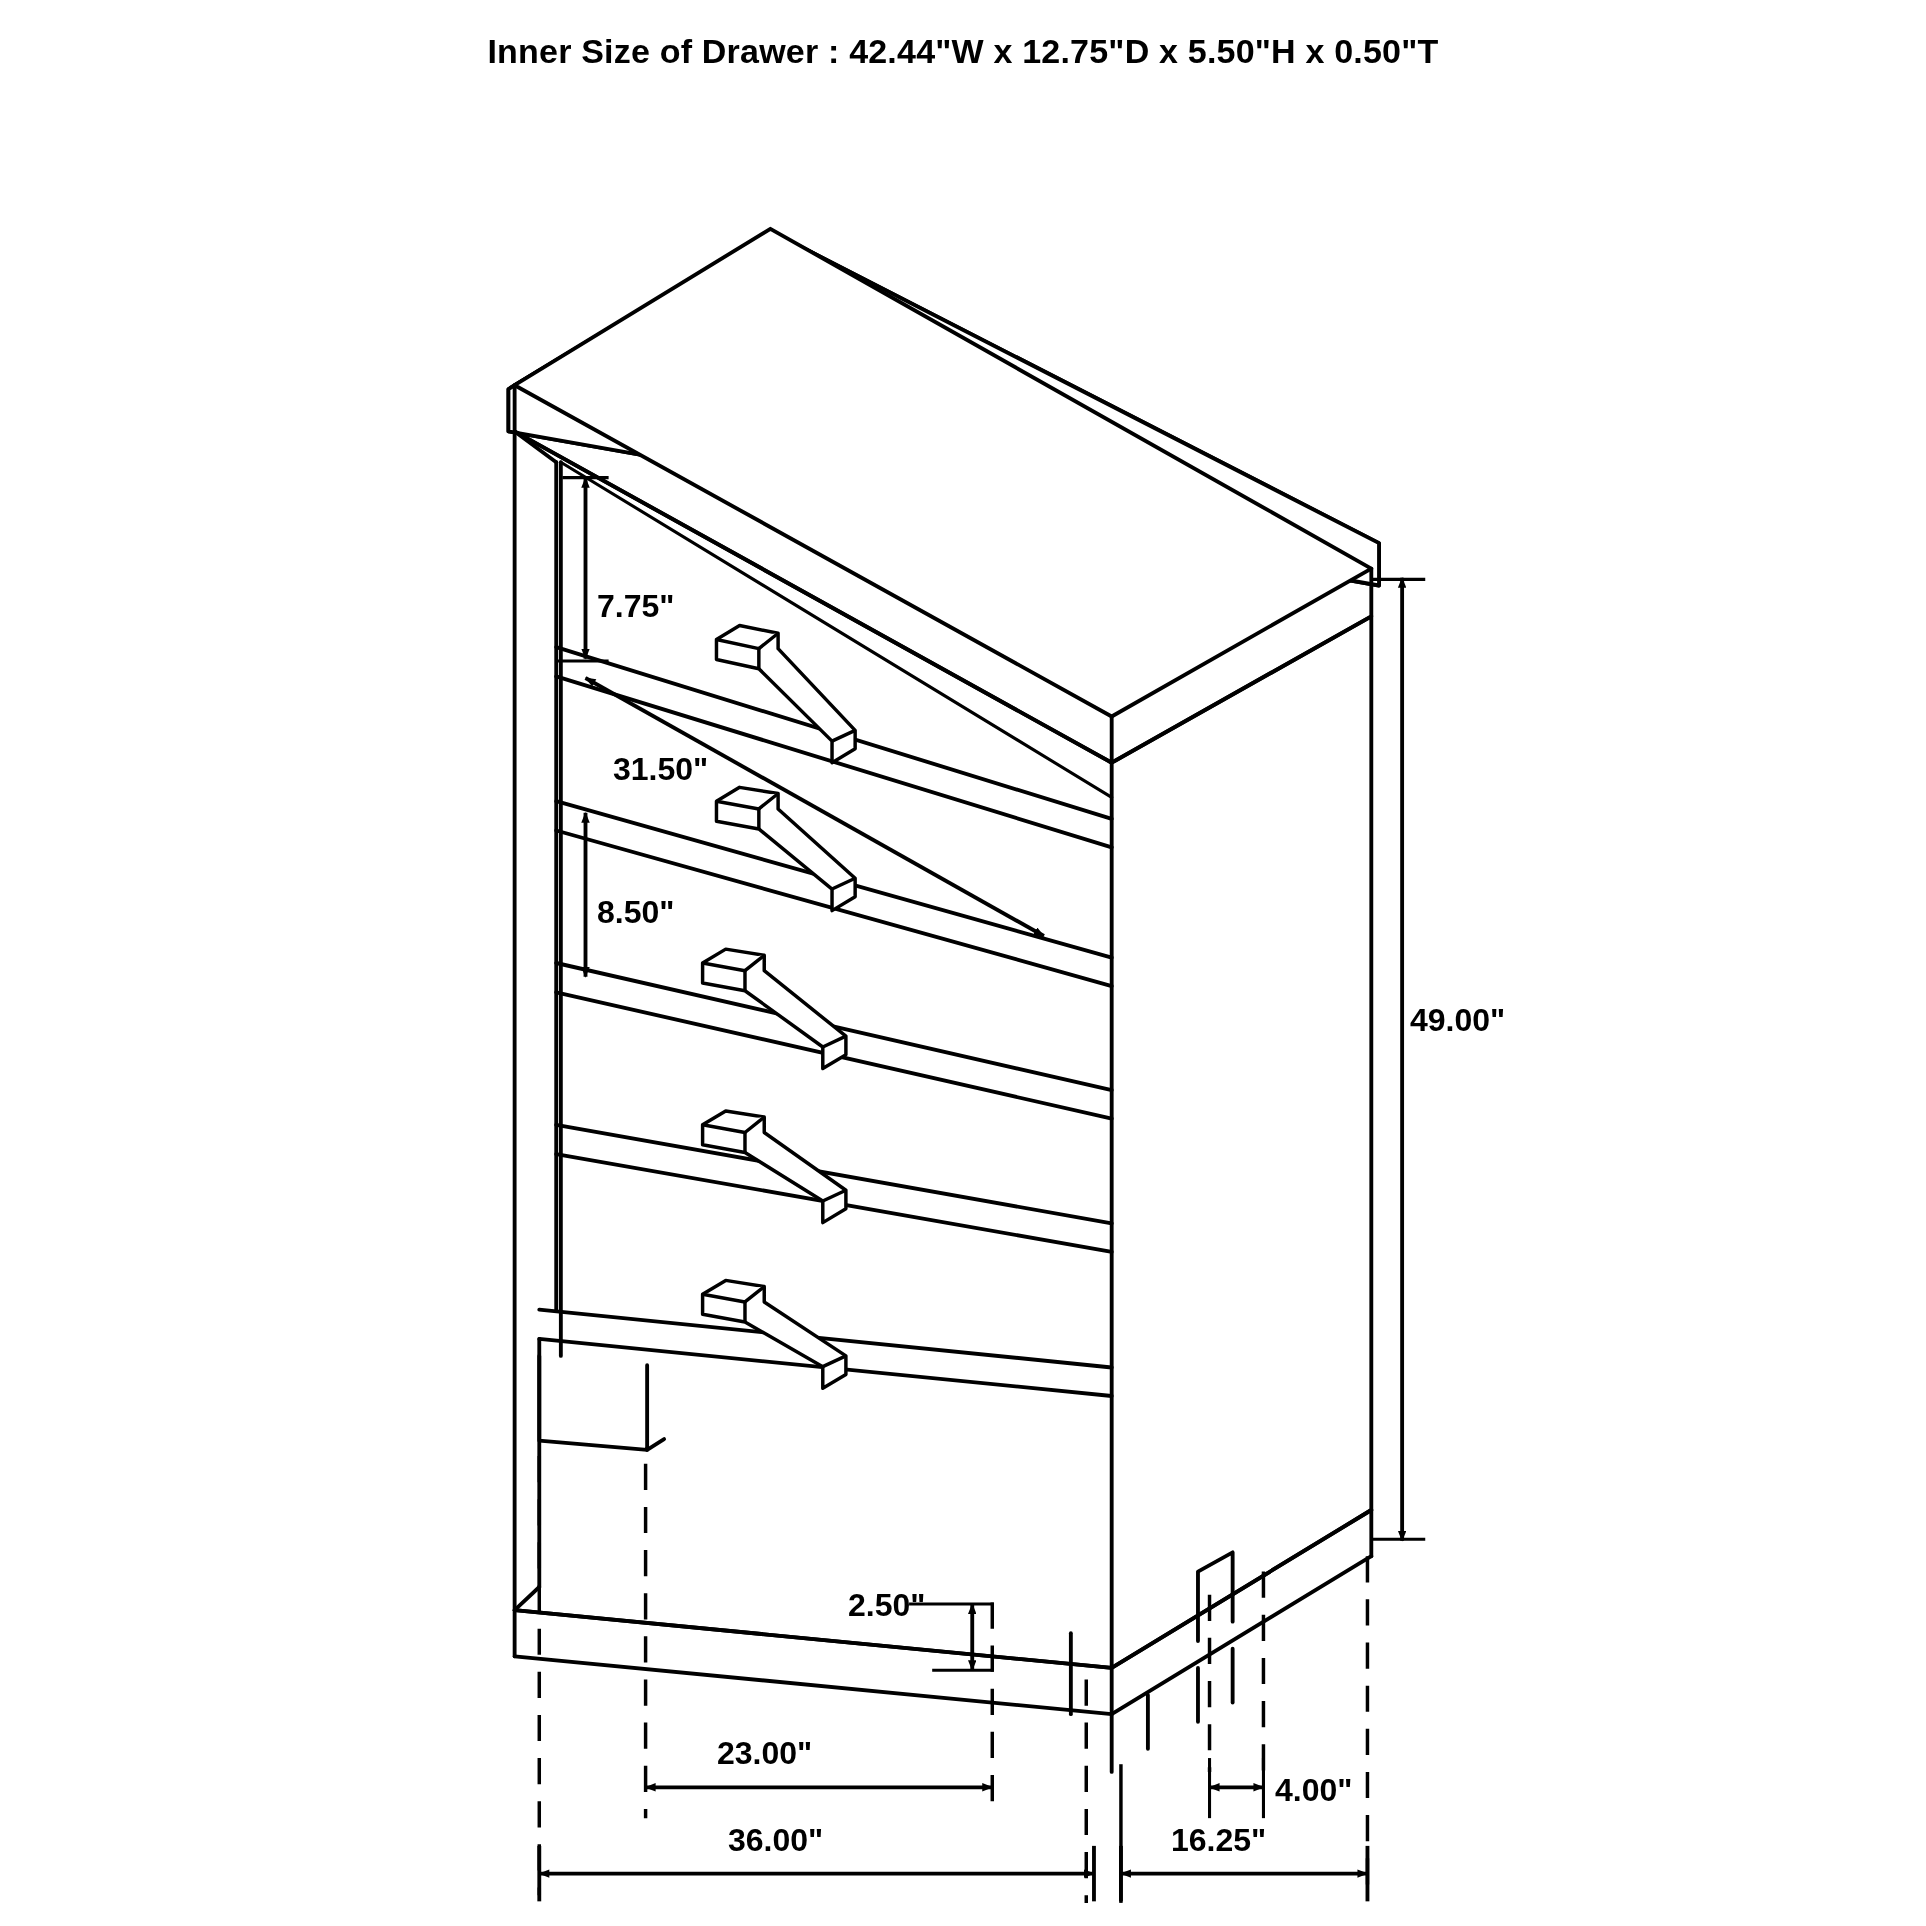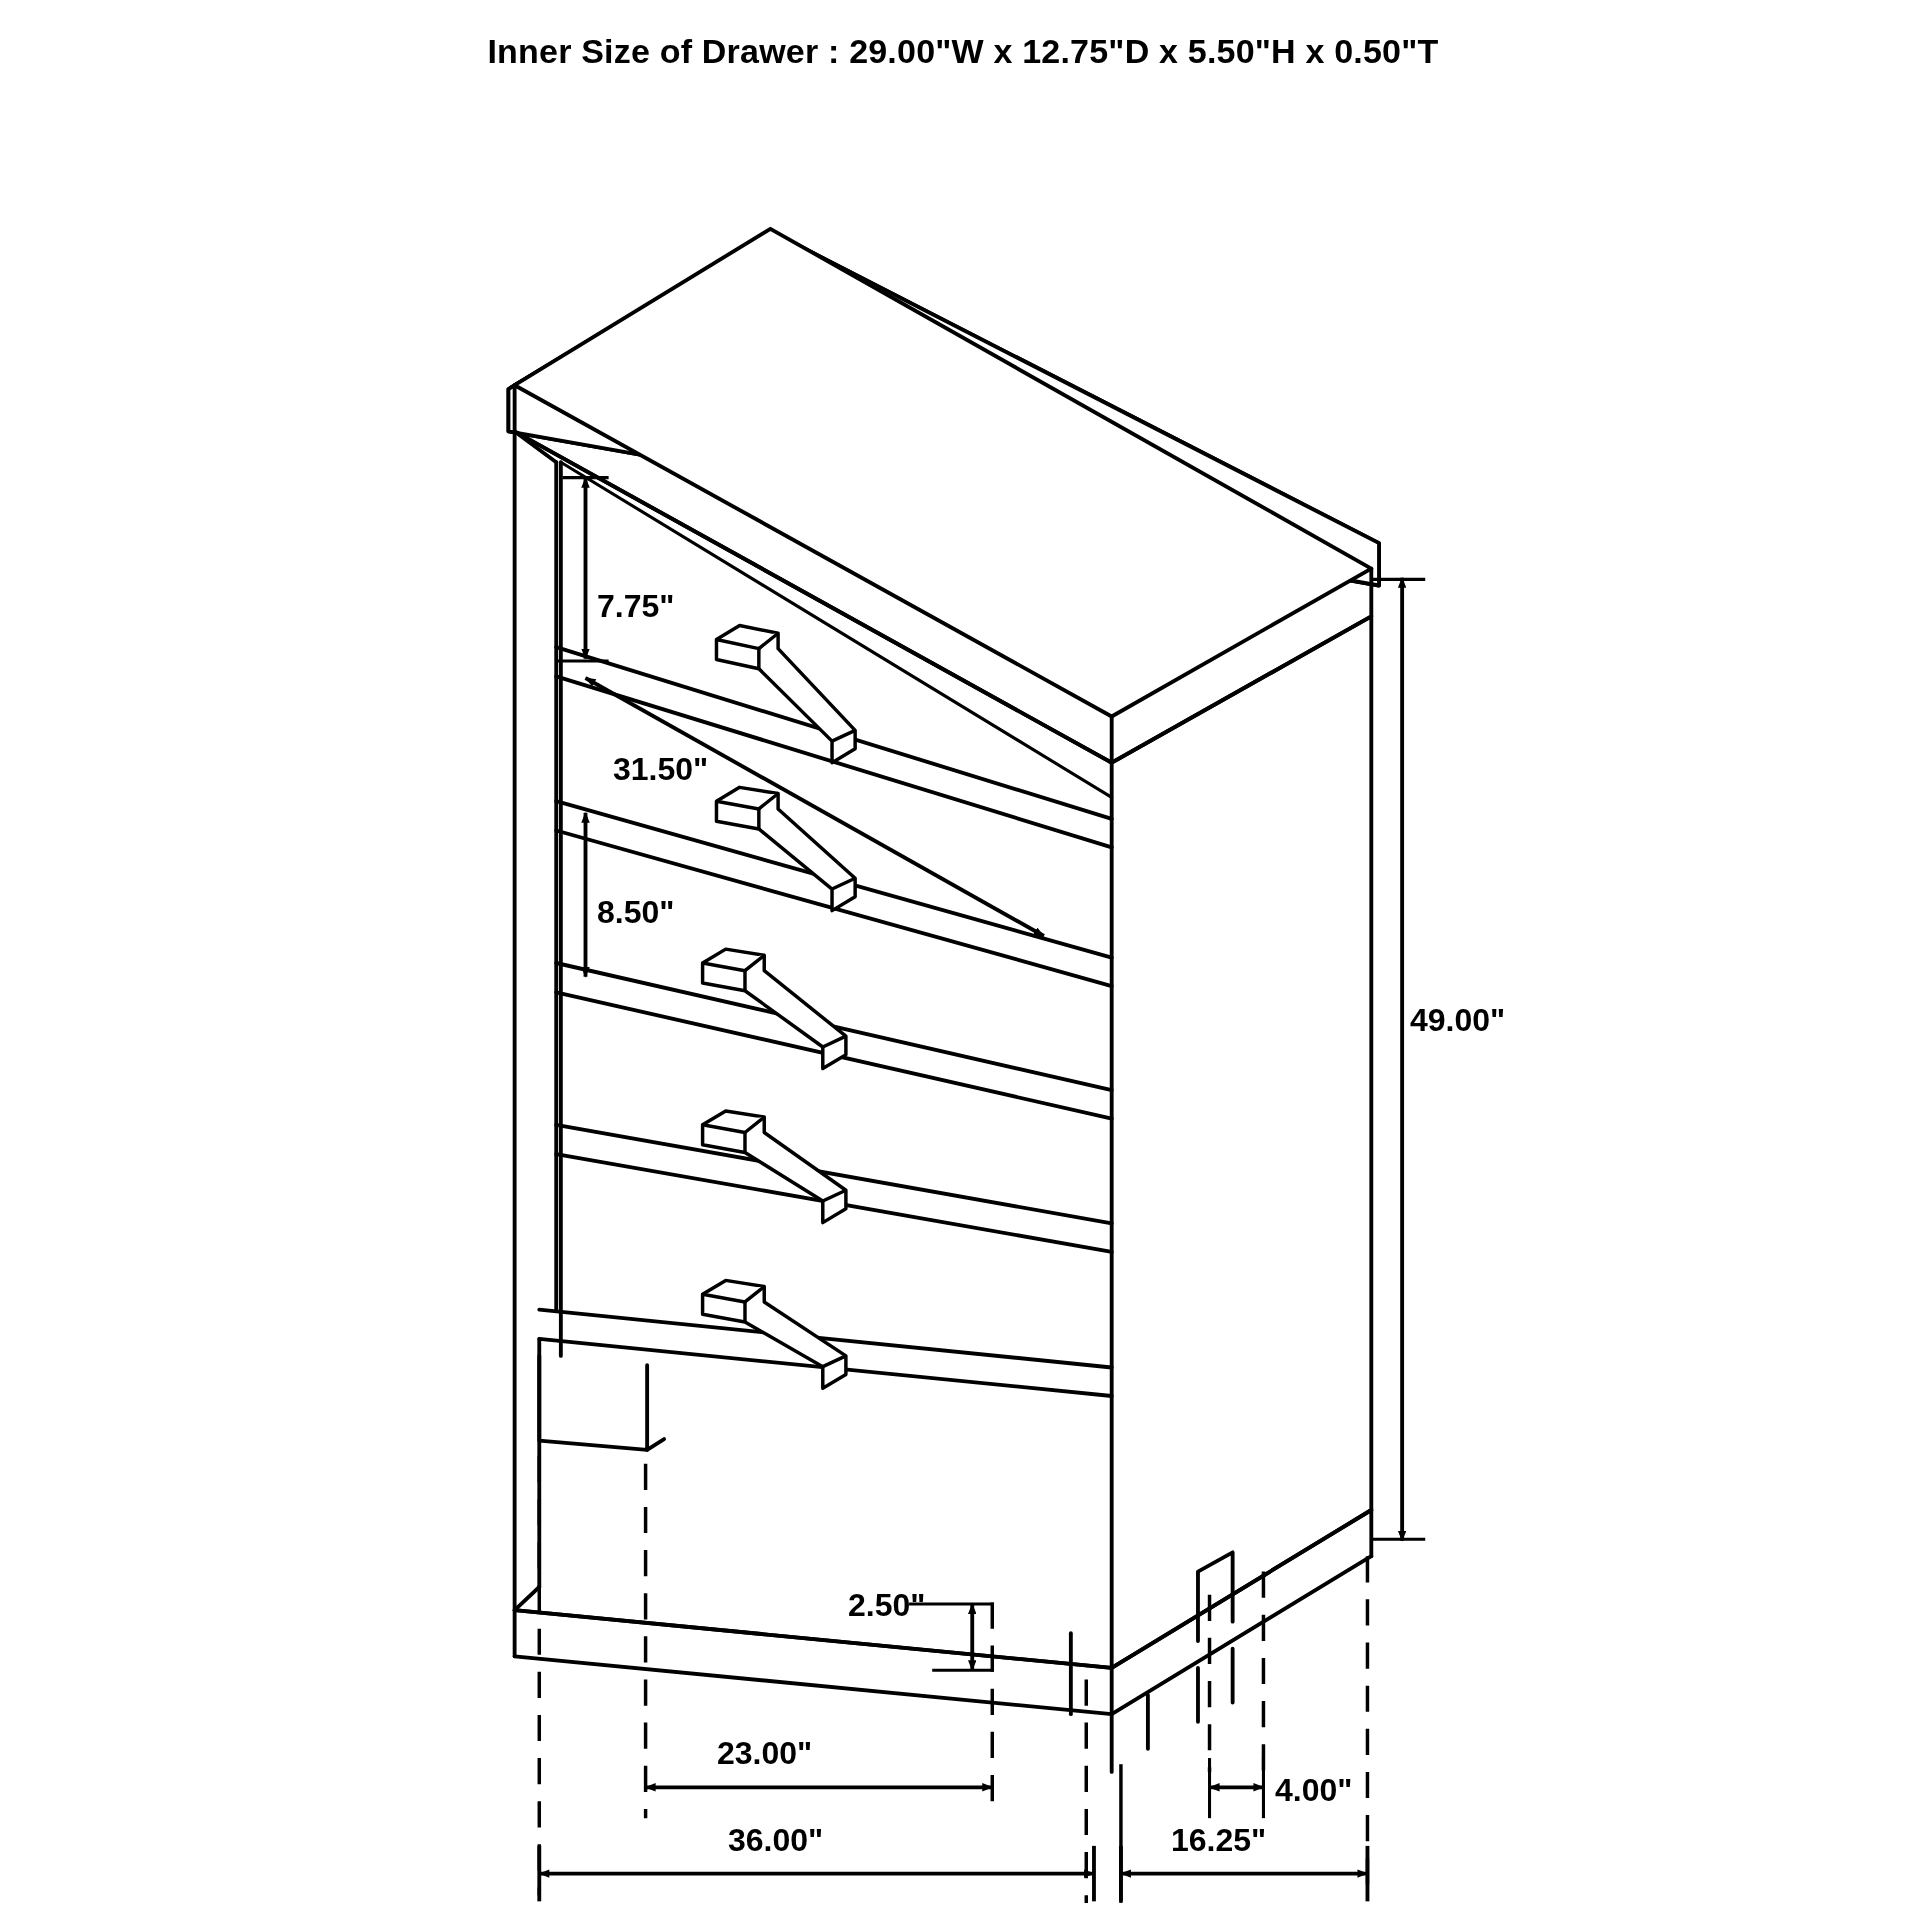--- a/index.html
+++ b/index.html
@@ -42,21 +42,21 @@
     font-size: 32px;
     font-weight: bold;
     white-space: nowrap;
   }
 </style>
 </head>
 <body>
 
 <div id="stage">
 
-  <div id="title">Inner Size of Drawer : 29.00"W x 12.75"D x 5.50"H x 0.50"T</div>
+  <div id="title">Inner Size of Drawer : 42.44"W x 12.75"D x 5.50"H x 0.50"T</div>
 
   <svg id="drawing" viewBox="0 0 2500 2500">
     <defs>
       <marker id="arrHead" markerWidth="16" markerHeight="16" refX="13" refY="5.5" orient="auto" markerUnits="userSpaceOnUse">
         <path d="M0,0 L14,5.5 L0,11 z" fill="#000"></path>
       </marker>
       <marker id="arrTail" markerWidth="16" markerHeight="16" refX="1" refY="5.5" orient="auto" markerUnits="userSpaceOnUse">
         <path d="M14,0 L0,5.5 L14,11 z" fill="#000"></path>
       </marker>
     </defs>

